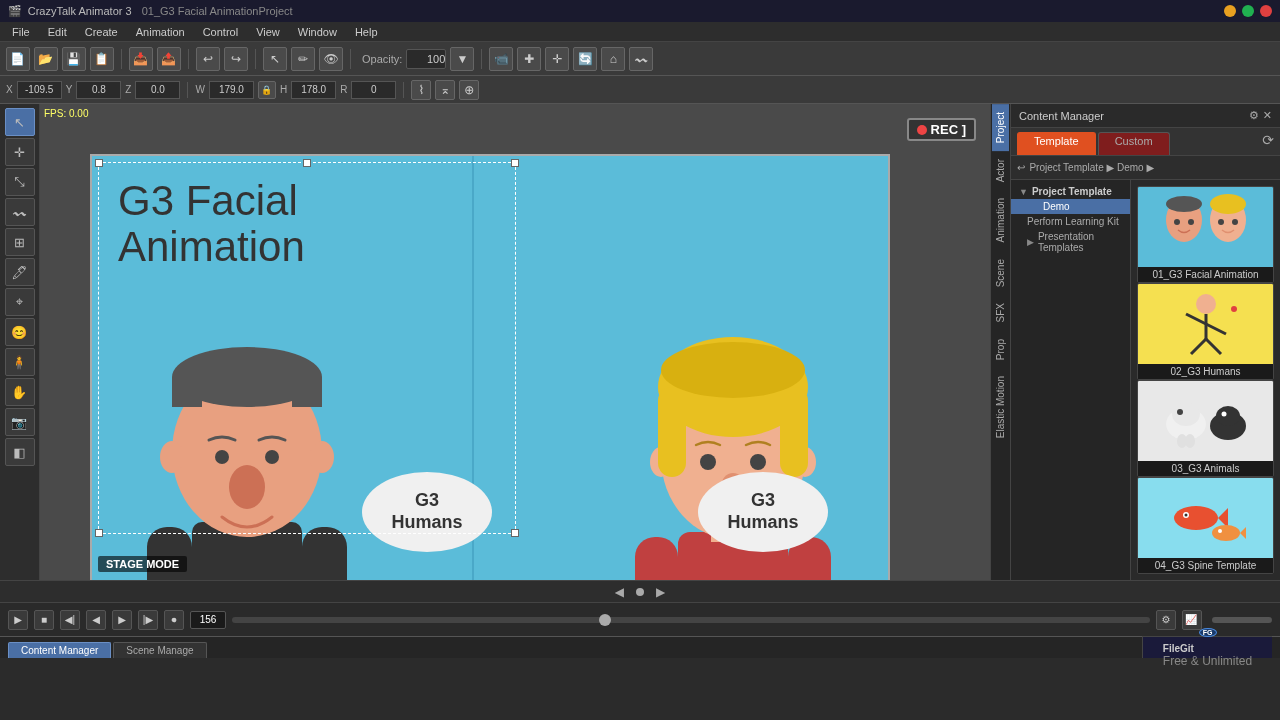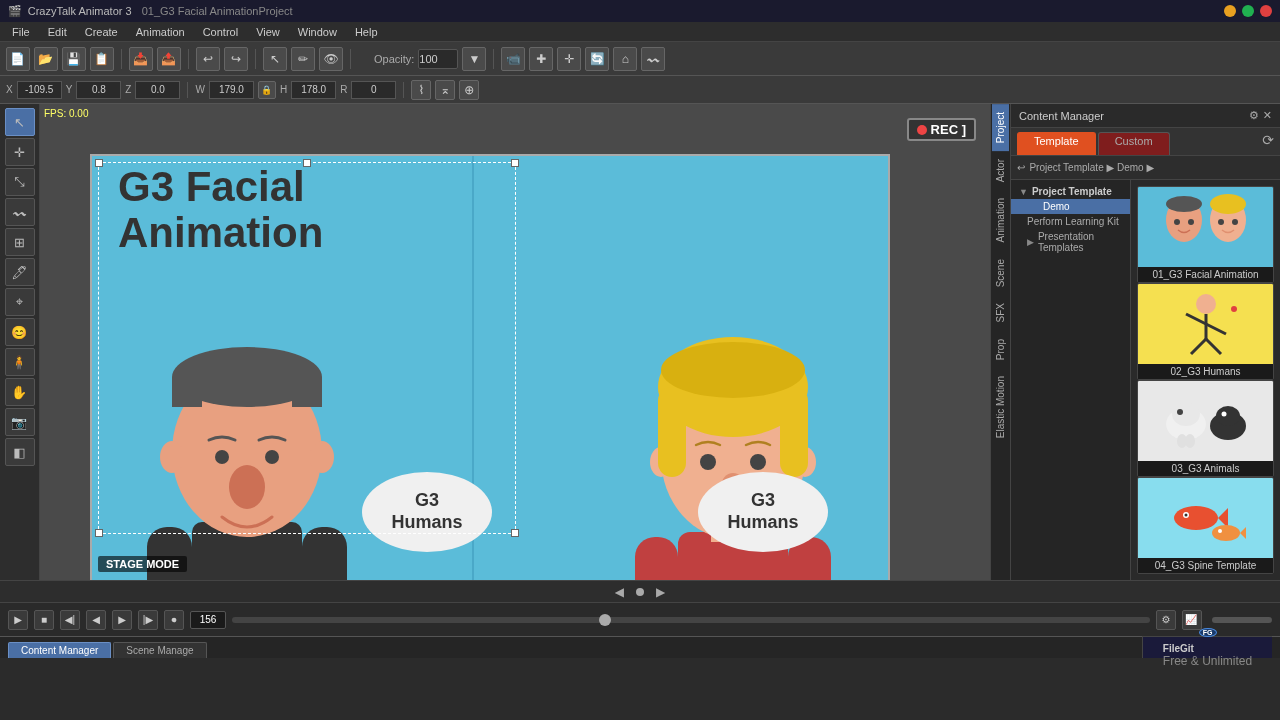--- a/index.html
+++ b/index.html
@@ -50,25 +50,25 @@
     .toolbar-sep { width: 1px; height: 20px; background: #555; margin: 0 3px; }
     .toolbar-btn {
       width: 24px; height: 24px;
       background: #4a4a4a;
       border: 1px solid #666;
       border-radius: 2px;
       cursor: pointer;
       display: flex; align-items: center; justify-content: center;
       color: #ccc; font-size: 12px;
     }
-    .opacity-label { color: #aaa; font-size: 11px; margin-left: 16px; }
+    .opacity-label { color: #aaa; font-size: 11px; margin-left: 4px; }
     .opacity-input {
       width: 40px; height: 20px;
       background: #2a2a2a; border: 1px solid #555;
-      color: #ccc; font-size: 11px; text-align: left;
+      color: #ccc; font-size: 11px; text-align: right;
       border-radius: 2px;
     }
 
     
     #toolbar2 {
       height: 28px;
       background: #3a3a3a;
       display: flex;
       align-items: center;
       padding: 0 6px;
@@ -171,23 +171,23 @@
       color: #fff;
       font-size: 11px;
       font-weight: bold;
       padding: 2px 8px;
       border-radius: 2px;
     }
 
     
     .slide-title {
       position: absolute;
-      top: 8px; left: 26px;
+      top: 22px; left: 26px;
       font-size: 42px;
-      font-weight: 700;
+      font-weight: 400;
       color: #333;
       font-family: Arial, sans-serif;
       line-height: 1.1;
     }
     .slide-desc {
       position: absolute;
       top: 20px; right: 26px;
       width: 250px;
       font-size: 15px;
       color: #333;

